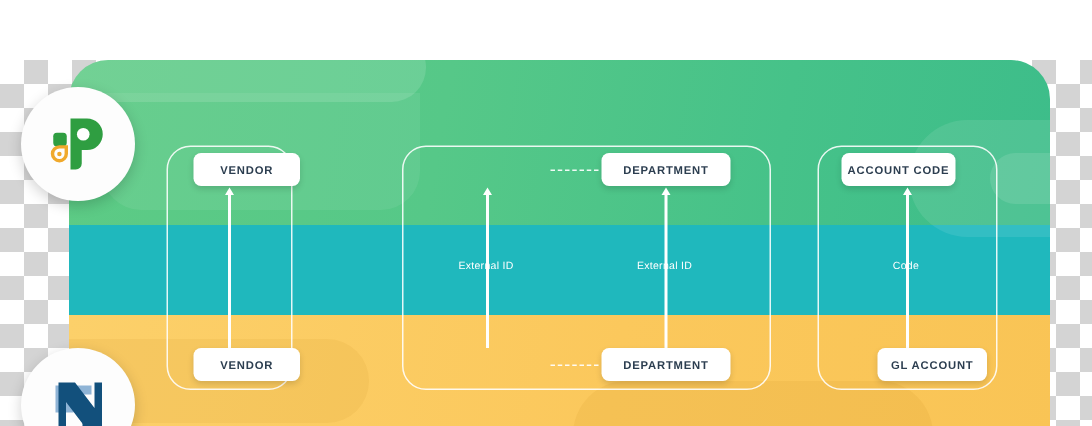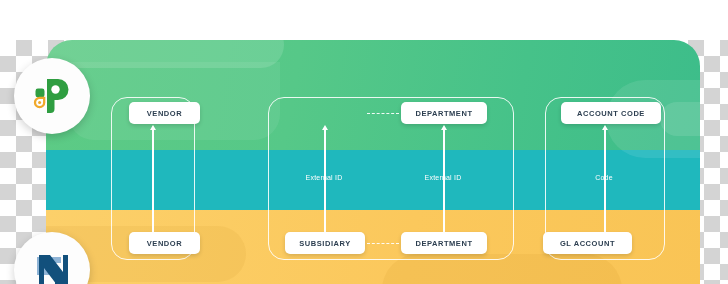--- a/index.html
+++ b/index.html
@@ -229,41 +229,38 @@
     </div>
 
     <div class="dash" style="left:321px; top:73px; width:32px;"></div>
 
     <div class="arrow" style="left:278px; top:90px; height:102px;"></div>
     <div class="arrow" style="left:397px; top:90px; height:102px;"></div>
 
     <div class="edge-label" style="left:278px; top:134px;">External ID</div>
     <div class="edge-label" style="left:397px; top:134px;">External ID</div>
 
-    <div class="node" style="left:239px; top:192px; width:80px;">
-      <span>SUBSIDIARY</span>
-    </div>
 
     <div class="node" style="left:355px; top:192px; width:86px;">
       <span>DEPARTMENT</span>
     </div>
 
     <div class="dash" style="left:321px; top:203px; width:32px;"></div>
 
     <div class="group-box" style="left:499px; top:57px; width:120px; height:163px;"></div>
 
-    <div class="node" style="left:515px; top:62px; width:100px;">
+    <div class="node" style="left:515px; top:62px; width:76px;">
       <span>ACCOUNT CODE</span>
     </div>
 
     <div class="arrow" style="left:558px; top:90px; height:102px;"></div>
 
     <div class="edge-label" style="left:558px; top:134px;">Code</div>
 
-    <div class="node" style="left:497px; top:192px; width:89px;">
+    <div class="node" style="left:539px; top:192px; width:73px;">
       <span>GL ACCOUNT</span>
     </div>
 
   </div>
 
   <div class="badge" id="badge-procurify">
     <svg width="50" height="50" viewBox="0 0 50 50">
       <path d="M20 8 h11 a10.5 10.5 0 0 1 0 21 h-3.5 v9 a4 4 0 0 1 -4 4 h-3.5 z" fill="#2f9e41"></path>
       <circle cx="28.5" cy="18.5" r="4.2" fill="#ffffff"></circle>
       <rect x="8.5" y="17.5" width="9" height="9" rx="2.4" fill="#2f9e41"></rect>

